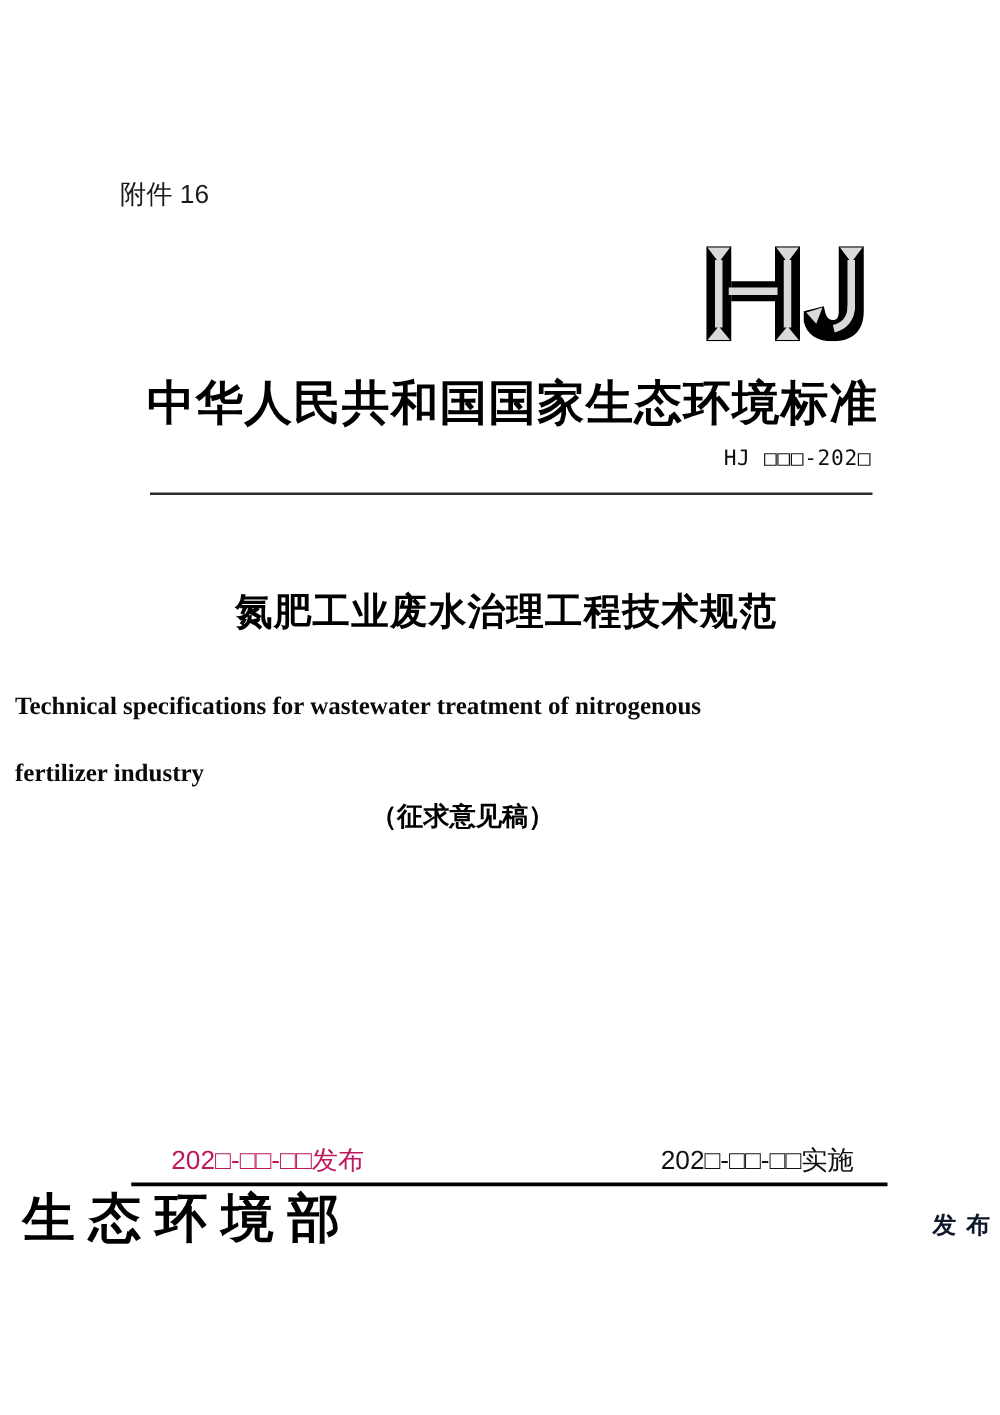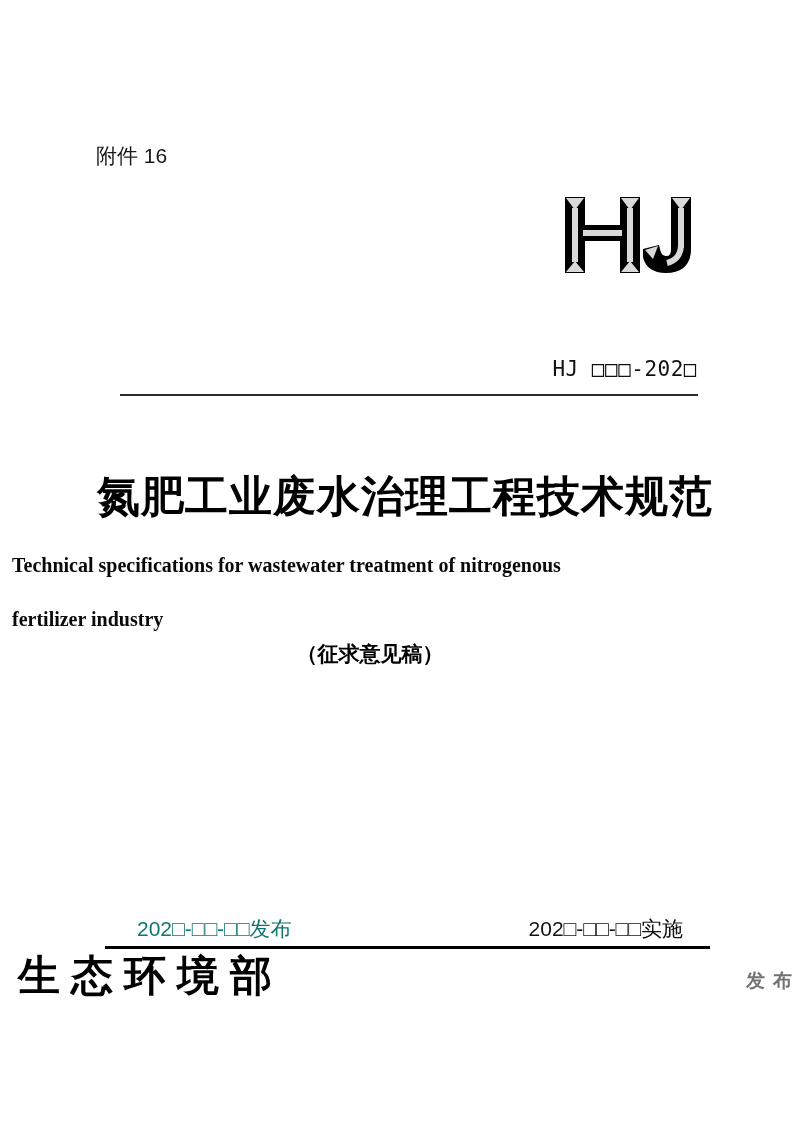--- a/index.html
+++ b/index.html
@@ -50,21 +50,21 @@
     font-weight: bold;
     font-size: 38px;
     line-height: 1.05;
     letter-spacing: 1px;
     color: #000000;
   }
 
   .standard-number {
     top: 358px;
     right: 103px;
-    font-size: 21px;
+    font-size: 17px;
     line-height: 1.1;
     letter-spacing: 0.5px;
     font-family: "DejaVu Sans Mono", monospace;
     color: #111111;
   }
 
   .rule-top {
     left: 120px;
     top: 394px;
     width: 578px;
@@ -72,21 +72,21 @@
     background: #2b2b2b;
   }
 
   .doc-title-zh {
     left: 10px;
     top: 474px;
     width: 790px;
     text-align: center;
     font-family: "Liberation Sans", sans-serif;
     font-weight: bold;
-    font-size: 43px;
+    font-size: 30px;
     line-height: 1.05;
     letter-spacing: 1px;
     color: #000000;
   }
 
   .doc-title-en {
     left: 12px;
     width: 788px;
     font-family: "Liberation Serif", serif;
     font-weight: bold;
@@ -107,21 +107,21 @@
     font-size: 21px;
     line-height: 1.1;
     color: #000000;
   }
 
   .date-release {
     left: 137px;
     top: 918px;
     font-size: 21px;
     line-height: 1.05;
-    color: #0f766e;
+    color: #be185d;
     font-family: "Liberation Sans", sans-serif;
   }
   .date-implement {
     top: 918px;
     right: 117px;
     font-size: 21px;
     line-height: 1.05;
     color: #111111;
     font-family: "Liberation Sans", sans-serif;
   }
@@ -151,21 +151,21 @@
     letter-spacing: 11px;
     color: #000000;
     white-space: nowrap;
   }
   .issue-label {
     font-family: "Liberation Sans", sans-serif;
     font-weight: bold;
     font-size: 19px;
     line-height: 1.1;
     letter-spacing: 8px;
-    color: #737373;
+    color: #0f172a;
     padding-bottom: 6px;
     white-space: nowrap;
   }
 </style>
 </head>
 <body>
 
 <div class="page">
 
   <div class="abs attachment-label">附件 16</div>
@@ -188,20 +188,21 @@
       <rect x="18" y="33" width="39" height="6" fill="#d9d9d9"></rect>
 
       <path d="M106,0 H126 V52 C126,68 117,76 101,76 C88,76 80,70 78,60 L78,52 L94,48 L95,52 C96,57 98,59 102,59 C105,59 106,56 106,52 Z" fill="#000000"></path>
       <polygon points="107,1 125,1 116,13" fill="#d9d9d9"></polygon>
       <rect x="113" y="11" width="6" height="40" fill="#d9d9d9"></rect>
       <path d="M116,48 C116,58 110,64 102,66" stroke="#d9d9d9" stroke-width="6" fill="none"></path>
       <polygon points="80,53 93,49 88,62" fill="#d9d9d9"></polygon>
     </svg>
   </div>
 
+  <div class="abs org-title">中华人民共和国国家生态环境标准</div>
 
   <div class="abs standard-number">HJ □□□-202□</div>
 
   <div class="abs rule-top"></div>
 
   <div class="abs doc-title-zh">氮肥工业废水治理工程技术规范</div>
 
   <div class="abs doc-title-en line1">Technical specifications for wastewater treatment of nitrogenous</div>
 
   <div class="abs doc-title-en line2">fertilizer industry</div>

